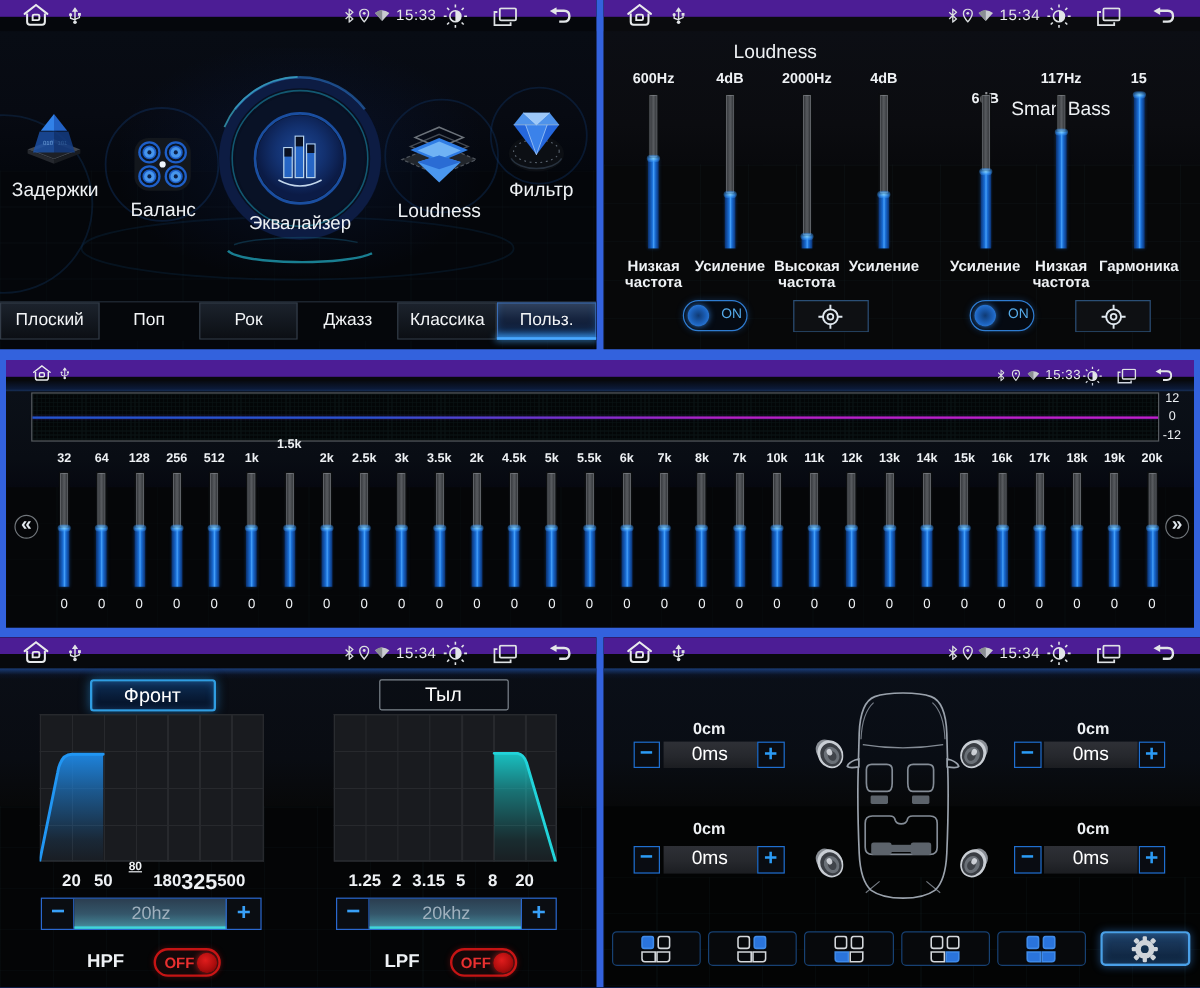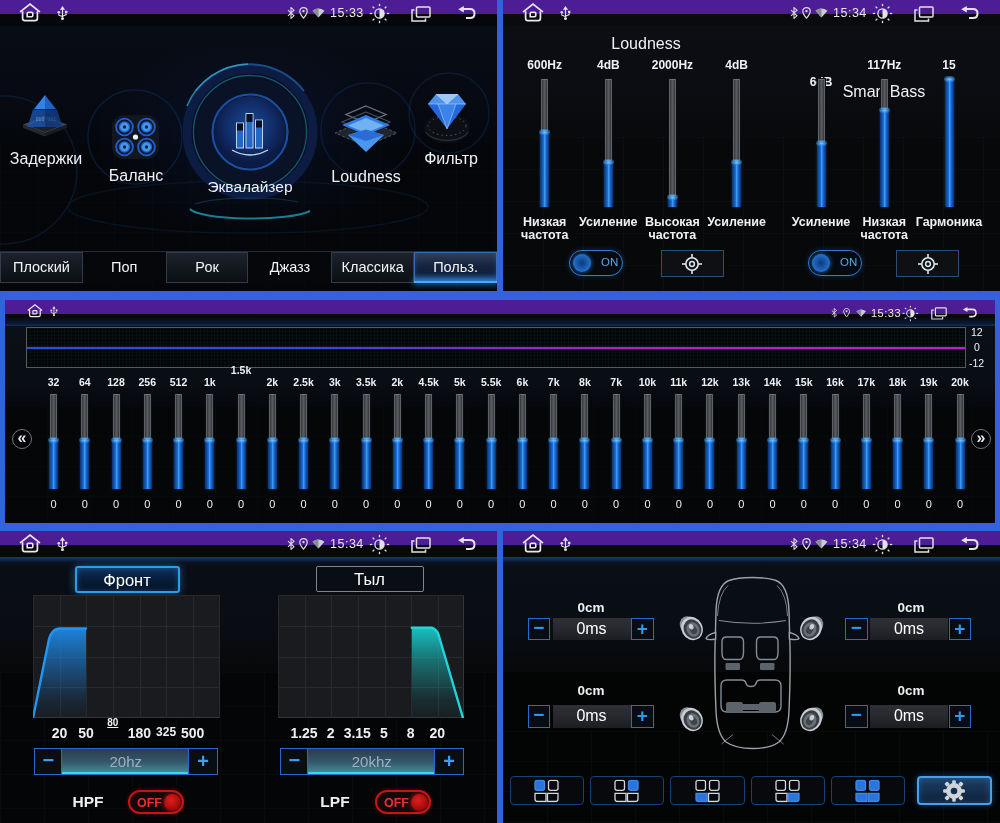--- a/index.html
+++ b/index.html
@@ -644,21 +644,21 @@
             </linearGradient>
           </defs>
           <path d="M133.8 123 L133.8 32.8 L153.5 32.8 Q158.5 33.8 160.8 40.5 L185 123 Z" fill="url(#lpfg)"></path>
           <path d="M133.8 32.8 L153.5 32.8 Q158.5 33.8 160.8 40.5 L185 123" fill="none" stroke="#22d4da" stroke-width="2.4" stroke-linecap="round"></path>
         </svg>
       </div>
       <div class="lbl ctr" style="left: 59.5px; top: 194px; font-size: 14px; font-weight: 600;">20</div>
       <div class="lbl ctr" style="left: 86.14px; top: 194px; font-size: 14px; font-weight: 600;">50</div>
       <div class="lbl ctr" style="left: 112.78px; top: 186px; font-size: 10px; font-weight: 600; text-decoration: underline;">80</div>
       <div class="lbl ctr" style="left: 139.42px; top: 194px; font-size: 14px; font-weight: 600;">180</div>
-      <div class="lbl ctr" style="left: 166.06px; top: 194px; font-size: 12px; font-weight: 600;">325</div>
+      <div class="lbl ctr" style="left: 166.06px; top: 194px; font-size: 18px; font-weight: 600;">325</div>
       <div class="lbl ctr" style="left: 192.7px; top: 194px; font-size: 14px; font-weight: 600;">500</div>
       <div class="lbl ctr" style="left: 304px; top: 194px; font-size: 14px; font-weight: 600;">1.25</div>
       <div class="lbl ctr" style="left: 330.64px; top: 194px; font-size: 14px; font-weight: 600;">2</div>
       <div class="lbl ctr" style="left: 357.28px; top: 194px; font-size: 14px; font-weight: 600;">3.15</div>
       <div class="lbl ctr" style="left: 383.92px; top: 194px; font-size: 14px; font-weight: 600;">5</div>
       <div class="lbl ctr" style="left: 410.56px; top: 194px; font-size: 14px; font-weight: 600;">8</div>
       <div class="lbl ctr" style="left: 437.2px; top: 194px; font-size: 14px; font-weight: 600;">20</div>
       <div class="abs" style="left: 34.3px; top: 217px; width: 183.5px; height: 27px; box-sizing: border-box; border: 1px solid rgb(42, 104, 207); background: rgb(10, 13, 18);">
         <div class="abs" style="left: 0px; top: 0px; width: 26px; height: 100%; border-right: 1px solid rgb(42, 104, 207); color: rgb(56, 160, 248); font-size: 20px; font-weight: 700; text-align: center; line-height: 22px;">−</div>
         <div class="abs" style="left: 27px; top: 0px; width: 127px; height: 100%; background: linear-gradient(rgb(43, 62, 80) 0%, rgb(52, 86, 106) 50%, rgb(65, 126, 143) 85%, rgb(76, 153, 168) 100%); text-align: center; line-height: 25px; font-size: 15px; color: rgb(159, 176, 189);">20hz<div class="abs" style="left: 0px; bottom: 0px; width: 100%; height: 2px; background: rgb(63, 214, 221);"></div></div>

